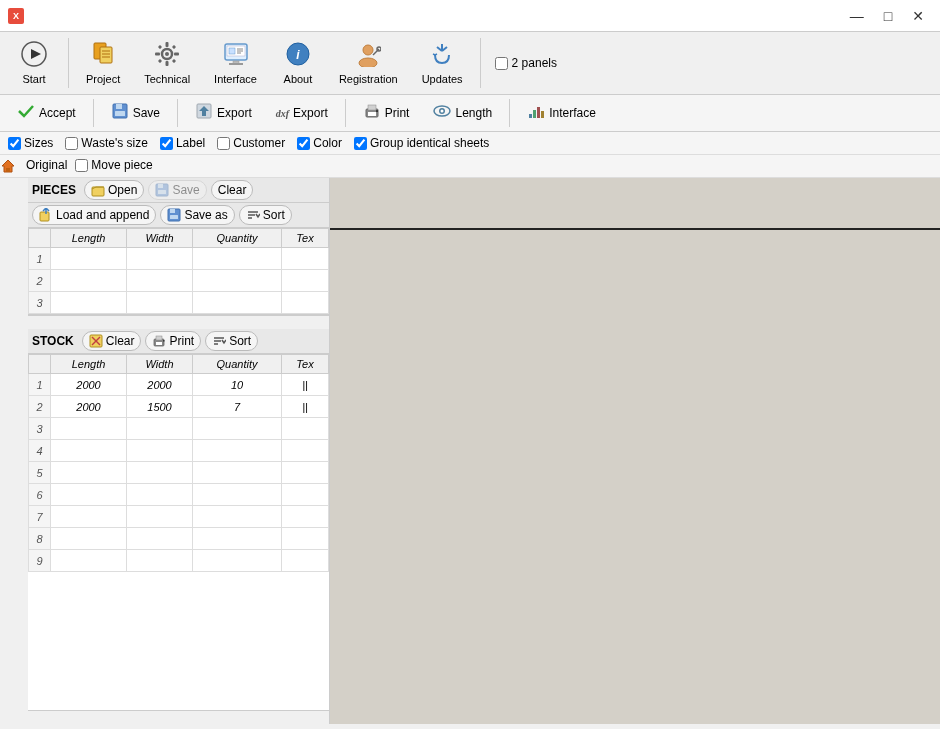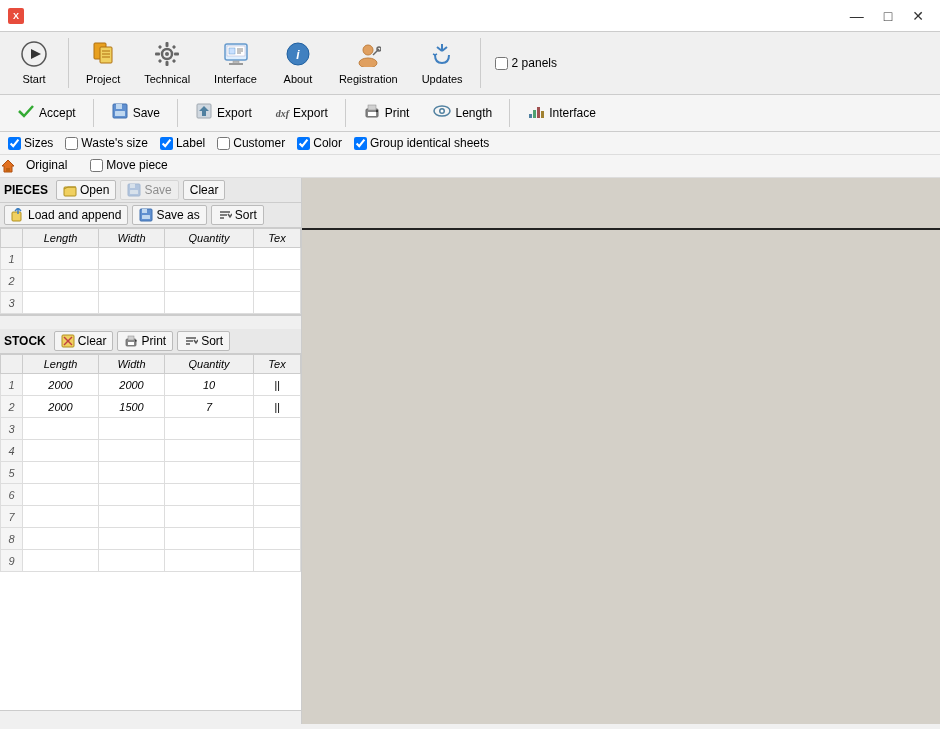--- a/index.html
+++ b/index.html
@@ -97,21 +97,21 @@
       border-bottom: 1px solid #ccc;
       padding: 2px 4px;
       display: flex;
       align-items: center;
       gap: 4px;
     }
     .section-title { font-weight: bold; font-size: 12px; margin-right: 4px; }
     .sec-btn {
       display: flex; align-items: center; gap: 3px;
       padding: 2px 6px; cursor: pointer; border: 1px solid #bbb;
-      border-radius: 2px; background: #f5f5f5; font-size: 11px;
+      border-radius: 10px; background: #f5f5f5; font-size: 11px;
     }
     .sec-btn.disabled { opacity: 0.4; cursor: default; }
 
     
     .pieces-row2 {
       background: #e8e8e8;
       border-bottom: 1px solid #ccc;
       padding: 2px 4px;
       display: flex;
       align-items: center;
@@ -406,27 +406,27 @@
 </div>
 
 <div class="original-row">
   <span style="display:inline-block; width:16px; height:16px; margin-right:2px;">
     <svg width="16" height="16" viewBox="0 0 16 16">
       <polygon points="8,2 14,8 12,8 12,14 4,14 4,8 2,8" fill="#e07020" stroke="#b05010" stroke-width="1"></polygon>
       <rect x="6" y="10" width="4" height="4" fill="#c06010"></rect>
     </svg>
   </span>
   <span>Original</span>
-  <label style="margin-left:15px;">
+  <label style="margin-left:0;">
     <input type="checkbox" style="">
     <span>Move piece</span>
   </label>
 </div>
 
-<div style="display:flex; height: calc(729px - 32px - 60px - 37px - 28px - 26px); overflow: hidden;">
+<div style="display:flex; height: calc(729px - 32px - 60px - 37px - 28px - 26px); overflow: hidden; padding-left: 28px;">
 
   <div class="left-panel" style="height:100%;">
 
     <div class="section-header">
       <span class="section-title">PIECES</span>
       <button class="sec-btn">
         <svg width="14" height="14" viewBox="0 0 14 14">
           <rect x="1" y="4" width="12" height="9" rx="1" fill="#f0d060" stroke="#b09020" stroke-width="1"></rect>
           <path d="M1 6 L5 4 L13 4" fill="none" stroke="#b09020" stroke-width="1"></path>
         </svg>

